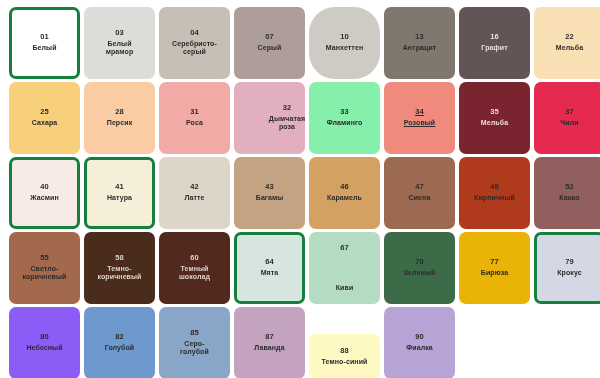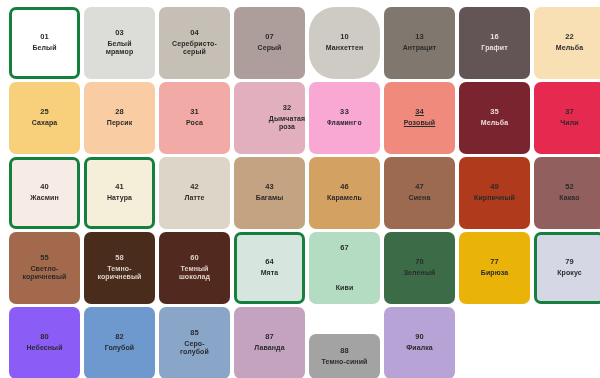--- a/index.html
+++ b/index.html
@@ -101,21 +101,21 @@
     </div>
     <div class="swatch" style="background: rgb(242, 170, 166); color: rgb(43, 43, 43);">
       <div class="sw-code">31</div>
       <div class="sw-name">Роса</div>
     </div>
     <div class="swatch" style="background: rgb(226, 175, 190); color: rgb(43, 43, 43); padding-left: 38px;">
       <div class="sw-code">32</div>
       <div class="sw-name">Дымчатая
 роза</div>
     </div>
-    <div class="swatch" style="background: #f9a8d4; color: rgb(43, 43, 43); font-family: Liberation Mono, monospace;">
+    <div class="swatch" style="background: #86efac; color: rgb(43, 43, 43);">
       <div class="sw-code">33</div>
       <div class="sw-name">Фламинго</div>
     </div>
     <div class="swatch" style="background: rgb(239, 138, 125); color: rgb(43, 43, 43); text-decoration: underline;">
       <div class="sw-code">34</div>
       <div class="sw-name">Розовый</div>
     </div>
     <div class="swatch" style="background: rgb(122, 36, 48); color: rgb(236, 220, 219);">
       <div class="sw-code">35</div>
       <div class="sw-name">Мельба</div>
@@ -201,21 +201,21 @@
     </div>
     <div class="swatch" style="background: rgb(137, 166, 201); color: rgb(43, 43, 43);">
       <div class="sw-code">85</div>
       <div class="sw-name">Серо-
 голубой</div>
     </div>
     <div class="swatch" style="background: rgb(195, 163, 192); color: rgb(43, 43, 43);">
       <div class="sw-code">87</div>
       <div class="sw-name">Лаванда</div>
     </div>
-    <div class="swatch" style="background: #a3a3a3; color: rgb(43, 43, 43); margin-top: 27px;">
+    <div class="swatch" style="background: #fef9c3; color: rgb(43, 43, 43); margin-top: 27px;">
       <div class="sw-code">88</div>
       <div class="sw-name">Темно-синий</div>
     </div>
     <div class="swatch" style="background: rgb(184, 163, 214); color: rgb(43, 43, 43);">
       <div class="sw-code">90</div>
       <div class="sw-name">Фиалка</div>
     </div>
     <div class="swatch empty"></div>
     <div class="swatch empty"></div>
   </div>

